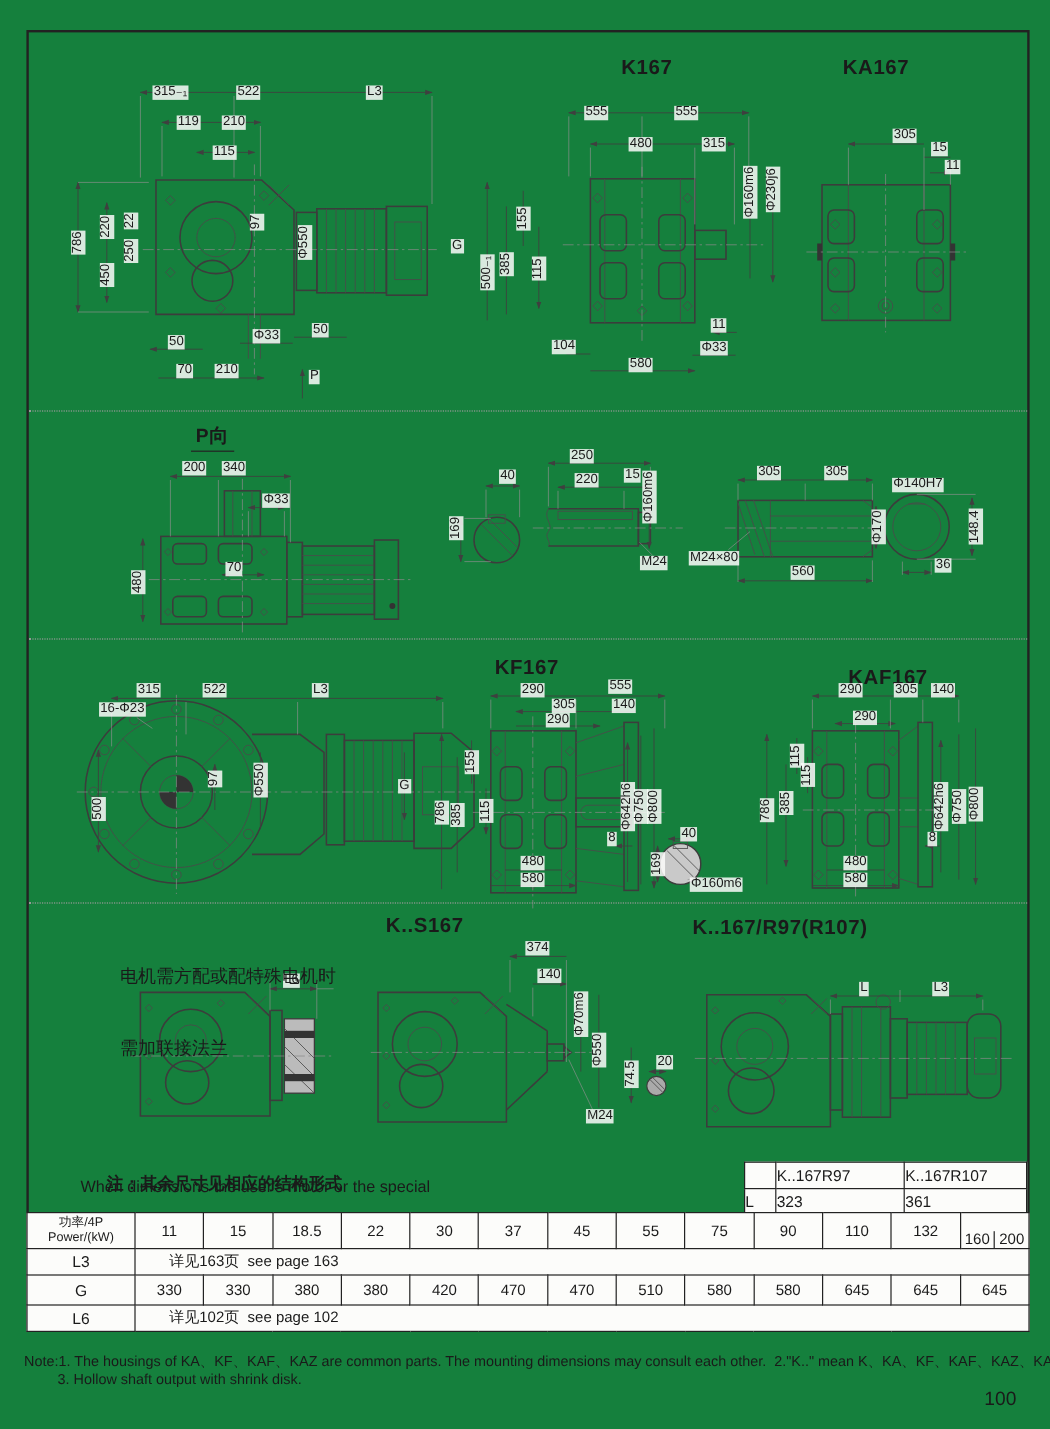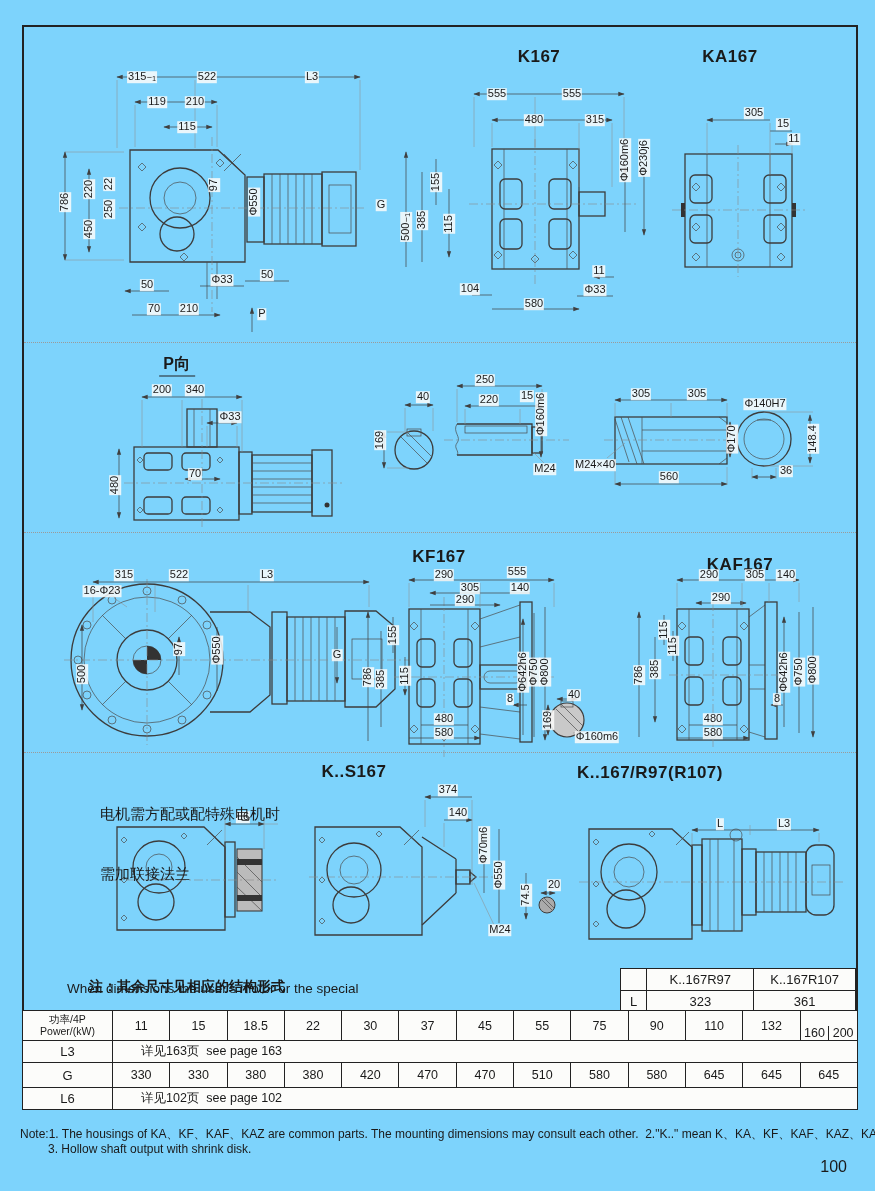--- a/index.html
+++ b/index.html
@@ -1,37 +1,37 @@
 <!DOCTYPE html>
 <html><head>
 <meta charset="utf-8">
 <style>
   html,body{margin:0;padding:0;background:#e8e8e4}
-  #page{position:relative;width:875px;height:1191px;background:#7dd3fc;color:#1a1a1a;
+  #page{position:relative;width:875px;height:1191px;background:#15803d;color:#1a1a1a;
         font-family:"Liberation Sans","DejaVu Sans",sans-serif;overflow:hidden}
   #frame{position:absolute;left:22px;top:25px;width:832px;height:1079px;border:2px solid #222}
   .sep{position:absolute;left:0;width:100%;border-top:1px dotted #9a9a9a}
   svg.art{position:absolute;left:0;top:0;width:832px;height:1083px}
   .o{fill:none;stroke:#3c3c3c;stroke-width:1.3}
   .t{fill:none;stroke:#4a4a4a;stroke-width:0.7}
   .cl{fill:none;stroke:#8a8a8a;stroke-width:0.6;stroke-dasharray:9 3 2 3}
   .da,.dae,.x{fill:none;stroke:#3f3f3f;stroke-width:0.7}
   .da{marker-start:url(#ar);marker-end:url(#ar)}
   .dae{marker-end:url(#ar)}
   .x{stroke:#8f8f8f;stroke-width:0.55}
   .dim{position:absolute;transform:translate(-50%,-50%);font-size:11px;white-space:nowrap;
        background:rgba(252,252,250,.85);padding:0 1px;line-height:1.05;z-index:3}
   .dim.v{transform:translate(-50%,-50%) rotate(-90deg)}
   .ttl{position:absolute;transform:translate(-50%,-50%);font-size:17px;font-weight:bold;
        white-space:nowrap;z-index:3;letter-spacing:.5px}
   .ttl.u{border-bottom:1.5px solid #222;padding:0 4px 1px}
   .note{position:absolute;z-index:3;white-space:pre;line-height:1.35}
   
   #ltable{position:absolute;left:596px;top:941px;border-collapse:collapse;z-index:4;background:#fcfcfa}
-  #ltable td{border:1.5px solid #222;font-size:13px;text-align:center;padding:0;height:21px}
+  #ltable td{border:1.5px solid #222;font-size:13px;text-align:left;padding:0;height:21px}
   
   #spec{position:absolute;left:-2px;top:983px;width:836px;height:100px;border-collapse:collapse;
         table-layout:fixed;z-index:4;background:#fcfcfa}
   #spec td{border:1.2px solid #222;font-size:12.5px;text-align:center;padding:0;overflow:hidden}
   #spec td.lab{font-size:10.5px;line-height:1.12}
   #spec td.big{font-size:13px}
   #spec td.merged{text-align:left;padding-left:28px;font-size:12.5px;white-space:pre}
   .split{display:flex;height:100%;align-items:flex-end}
   .split>div{flex:1;display:flex;align-items:center;justify-content:center}
   .split>div:first-child{border-right:1.2px solid #222}
@@ -368,21 +368,21 @@
 
   <span class="dim" style="left:399px;top:370px">40</span>
   <span class="dim v" style="left:356px;top:413px">169</span>
 
   <span class="dim" style="left:461px;top:353px">250</span>
   <span class="dim" style="left:465px;top:373px">220</span>
   <span class="dim" style="left:503px;top:369px">15</span>
   <span class="dim v" style="left:517px;top:387px">Φ160m6</span>
   <span class="dim" style="left:521px;top:442px">M24</span>
 
-  <span class="dim" style="left:571px;top:438px">M24×40</span>
+  <span class="dim" style="left:571px;top:438px">M24×80</span>
   <span class="dim" style="left:617px;top:367px">305</span>
   <span class="dim" style="left:673px;top:367px">305</span>
   <span class="dim v" style="left:708px;top:412px">Φ170</span>
   <span class="dim" style="left:645px;top:450px">560</span>
 
   <span class="dim" style="left:741px;top:377px">Φ140H7</span>
   <span class="dim v" style="left:789px;top:412px">148.4</span>
   <span class="dim" style="left:762px;top:444px">36</span>
 
   <span class="dim" style="left:100px;top:548px">315</span>

